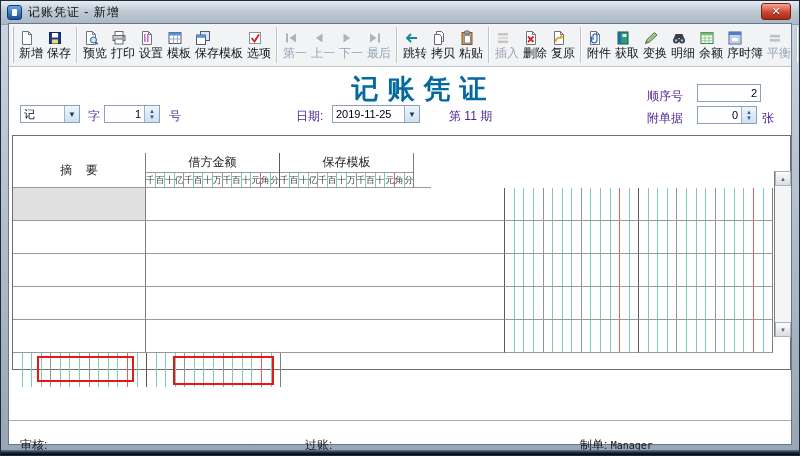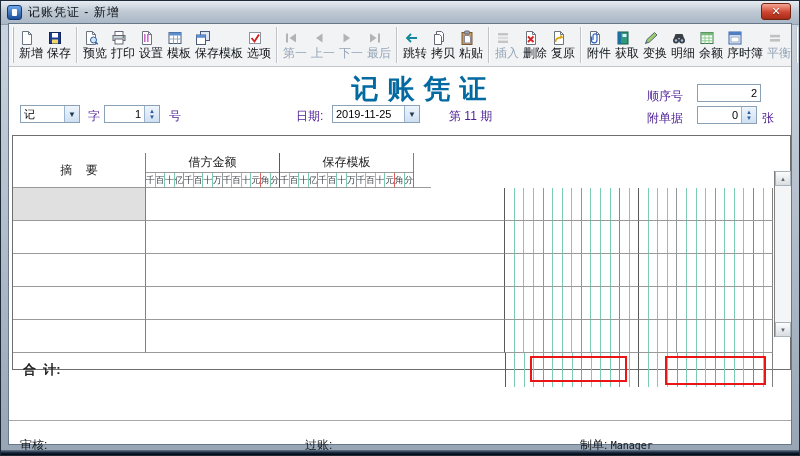--- a/index.html
+++ b/index.html
@@ -656,21 +656,20 @@
                   <span class="dg dg-red"></span>
                   <span class="dg"></span>
                   <span class="dg dg-last"></span>
                 </div>
               </div>
               <div class="cell col-scr" style="border-bottom: none;"></div>
             </div>
           </div>
 
         <div class="trow trow-total">
-          <div class="cell total-label" style="border-bottom:none;">合  计:</div>
           <div class="cell col-amt strong-r" style="border-bottom:none;">
             <div class="digit-grid">
                 <span class="dg"></span>
                 <span class="dg"></span>
                 <span class="dg"></span>
                 <span class="dg dg-gray"></span>
                 <span class="dg"></span>
                 <span class="dg"></span>
                 <span class="dg"></span>
                 <span class="dg dg-gray"></span>

